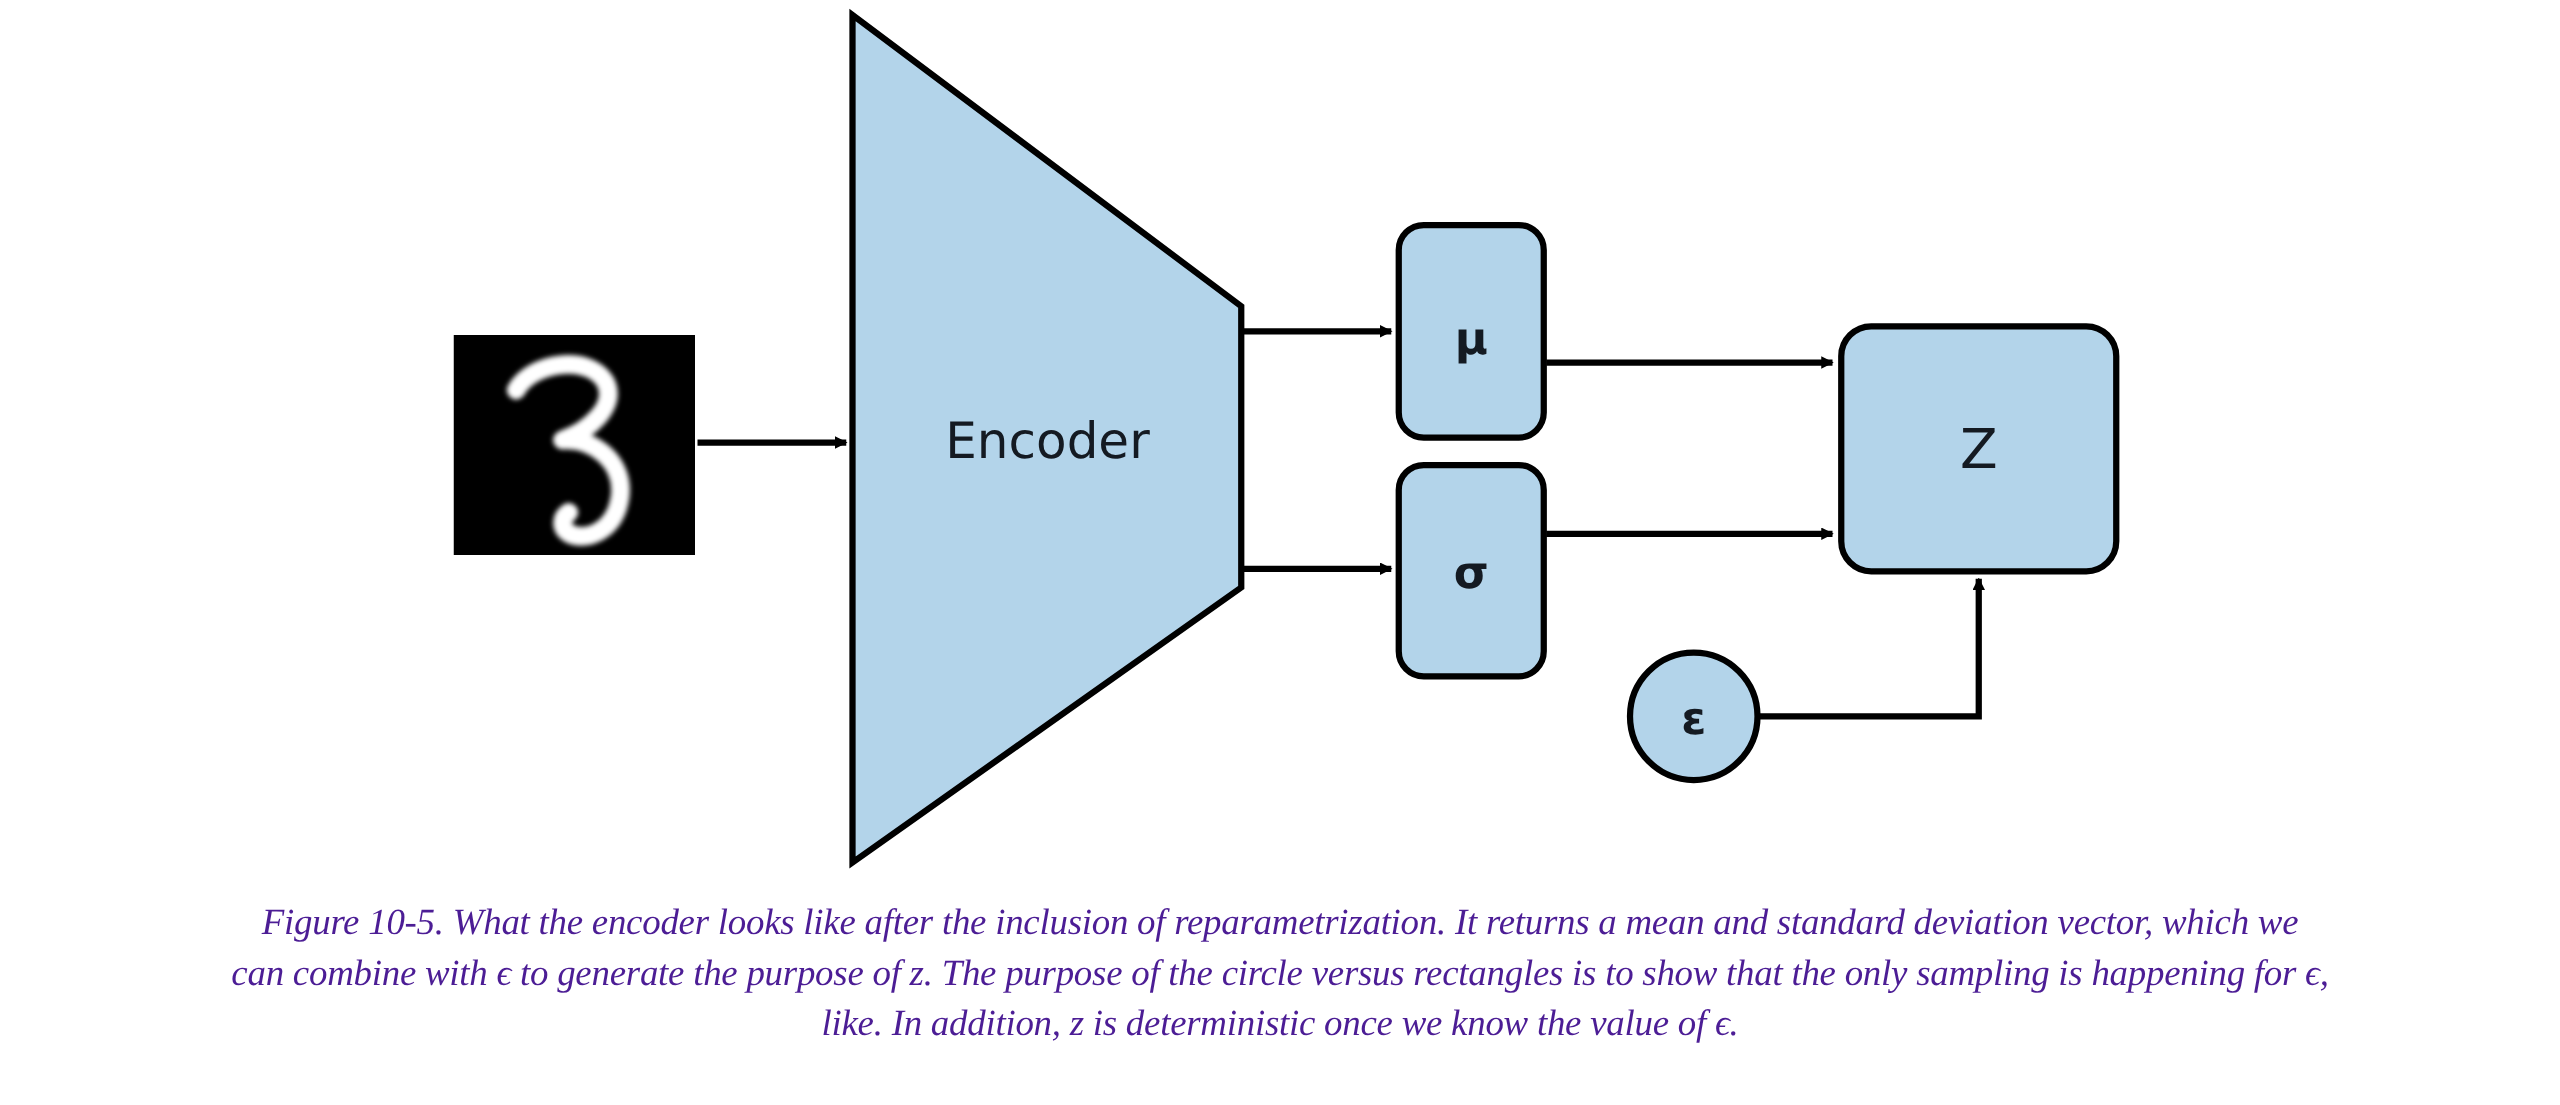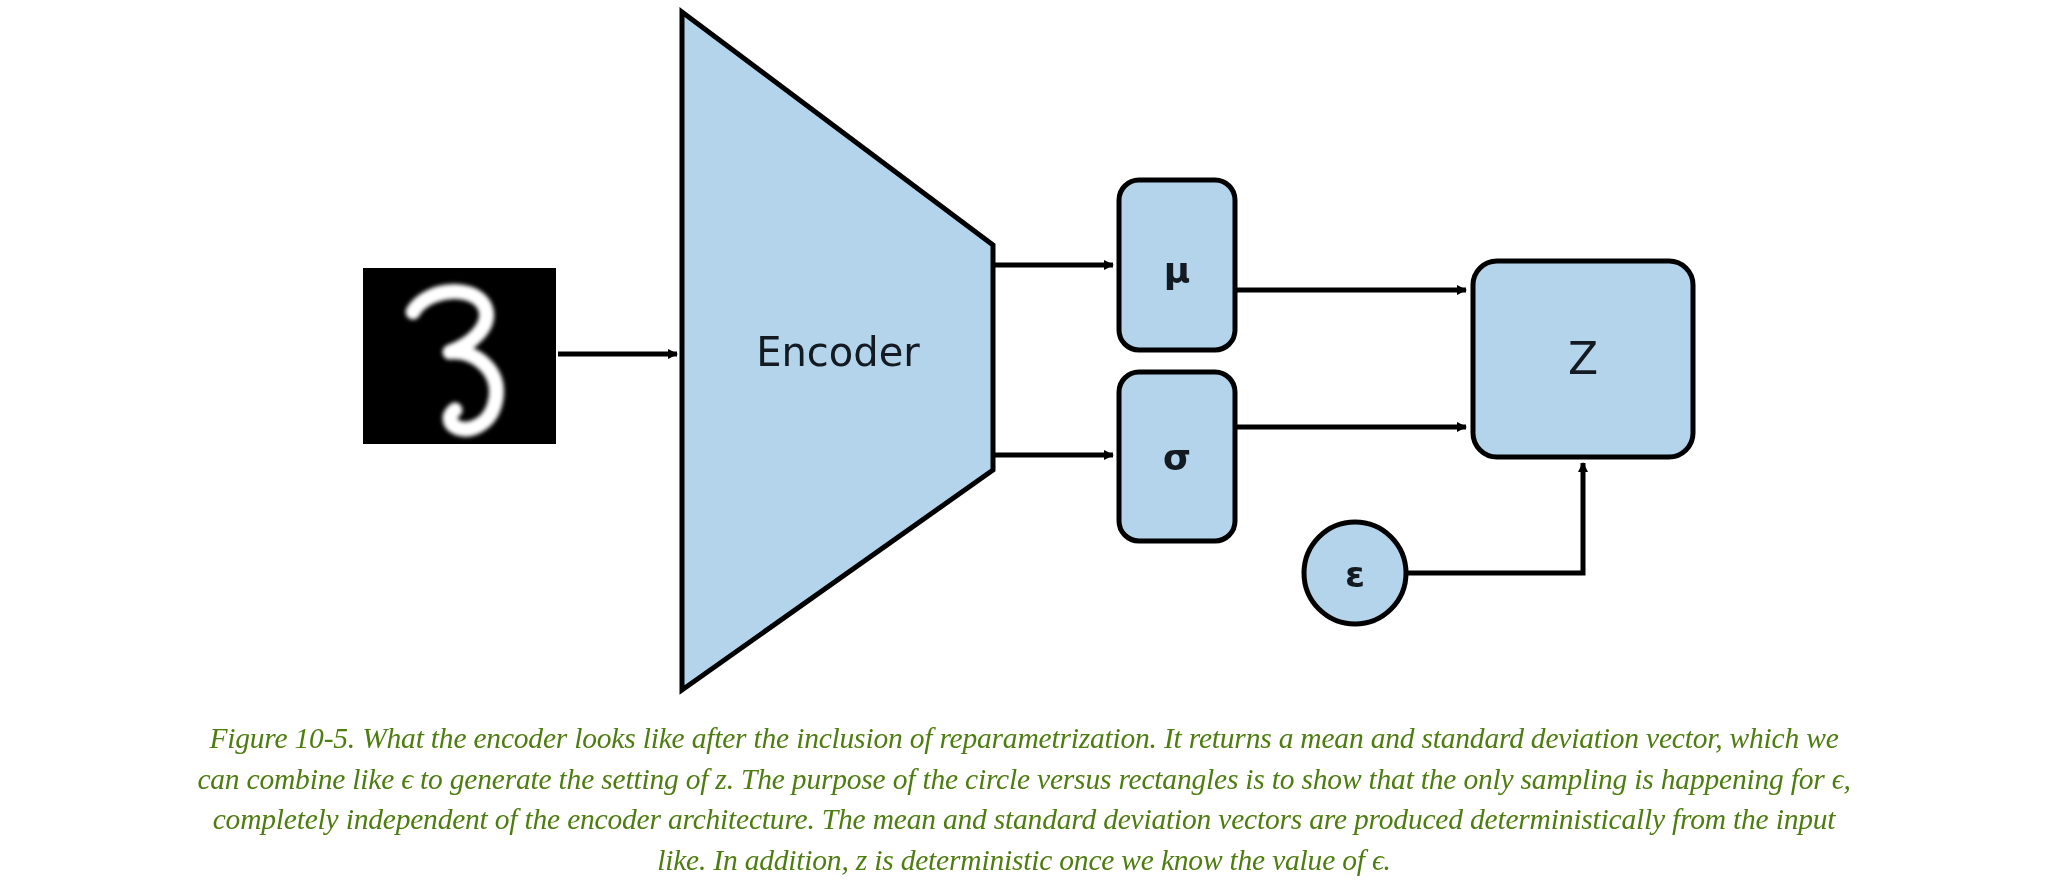--- a/index.html
+++ b/index.html
@@ -5,21 +5,21 @@
   html, body { margin: 0; padding: 0; background: #ffffff; }
   body { width: 2048px; height: 884px; position: relative; overflow: hidden; }
   #diagram { position: absolute; left: 0; top: 0; width: 2048px; height: 700px; }
   .node-label { font-family: "DejaVu Sans", sans-serif; fill: #141a22; }
   .greek { font-family: "DejaVu Sans", sans-serif; font-weight: bold; fill: #141a22; }
   #caption {
     position: absolute; left: 30px; top: 718px; width: 1988px;
     text-align: center;
     font-family: "Liberation Serif", "DejaVu Serif", serif;
     font-style: italic;
-    font-size: 29.5px; line-height: 40.5px; color: #4d7c0f;
+    font-size: 29.5px; line-height: 40.5px; color: #4c1d95;
     letter-spacing: -0.2px;
   }
 </style>
 </head>
 <body>
 
 <svg id="diagram" xmlns="http://www.w3.org/2000/svg" width="2048" height="700" viewBox="0 0 2048 700">
   <defs>
     <marker id="arrowhead" markerWidth="10" markerHeight="10" refX="9" refY="5" orient="auto" markerUnits="userSpaceOnUse" viewBox="0 0 10 10">
       <path d="M0,0 L10,5 L0,10 z" fill="#000"></path>
@@ -66,16 +66,15 @@
   <g>
     <circle cx="1355" cy="573" r="51" fill="#b3d4ea" stroke="#000000" stroke-width="5"></circle>
     <text class="greek" x="1355" y="587" font-size="36" text-anchor="middle">ε</text>
   </g>
 
   <polyline points="1407,573 1583,573 1583,463" fill="none" stroke="#000" stroke-width="5" stroke-linejoin="miter" marker-end="url(#arrowhead)"></polyline>
 </svg>
 
 <div id="caption">
   <div>Figure 10-5. What the encoder looks like after the inclusion of reparametrization. It returns a mean and standard deviation vector, which we</div>
-  <div>can combine like ϵ to generate the setting of z. The purpose of the circle versus rectangles is to show that the only sampling is happening for ϵ,</div>
-  <div>completely independent of the encoder architecture. The mean and standard deviation vectors are produced deterministically from the input</div>
+  <div>can combine with ϵ to generate the purpose of z. The purpose of the circle versus rectangles is to show that the only sampling is happening for ϵ,</div>
   <div>like. In addition, z is deterministic once we know the value of ϵ.</div>
 </div>
 
 </body></html>

